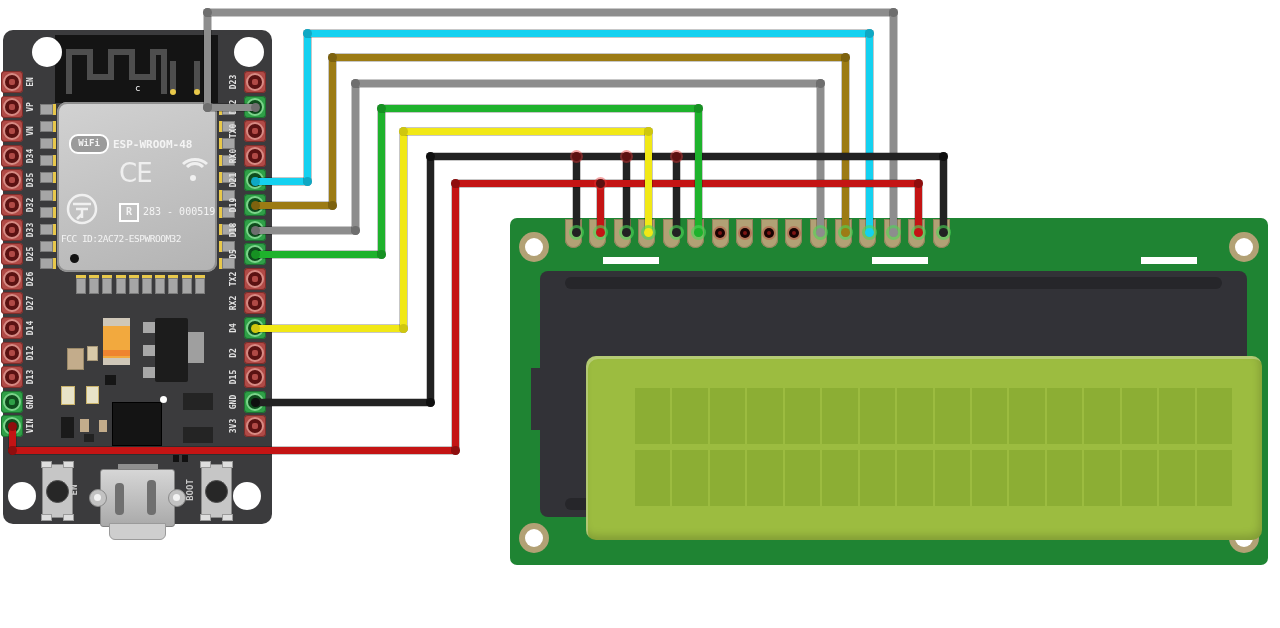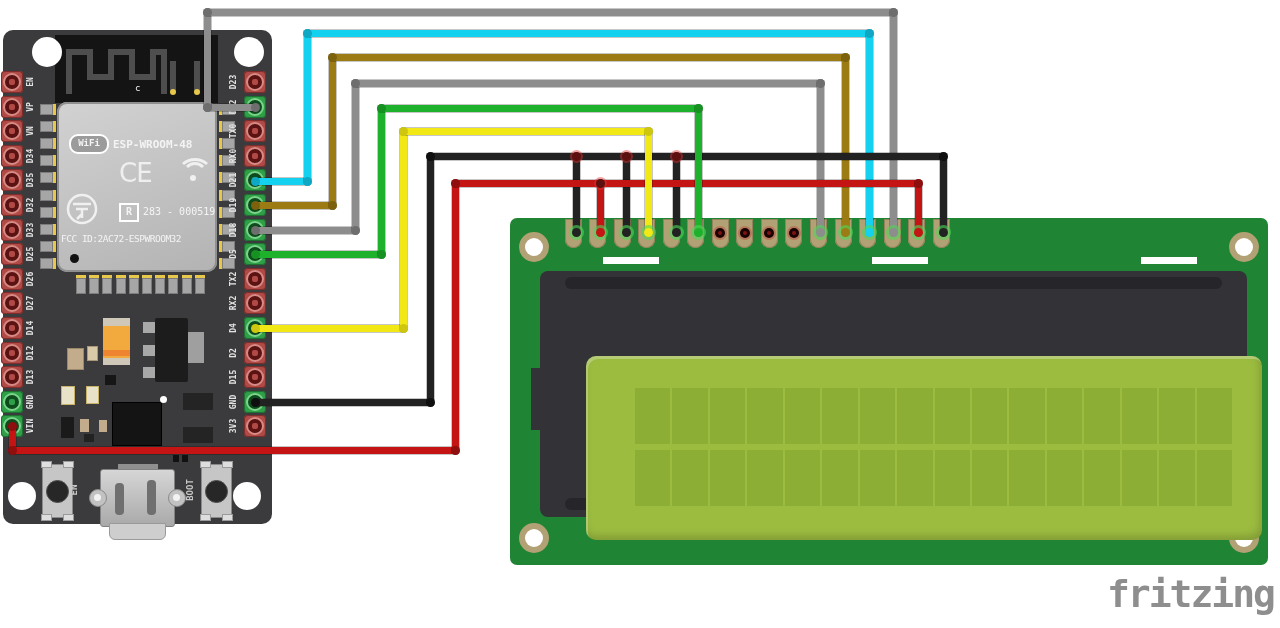--- a/index.html
+++ b/index.html
@@ -556,14 +556,13 @@
         <div class="seg" style="left: 399.5px; top: 127.5px; width: 252px; height: 7px; background: rgb(241, 232, 22);"></div>
         <div class="seg" style="left: 644.5px; top: 127.5px; width: 7px; height: 108px; background: rgb(241, 232, 22);"></div>
         <div class="wdot" style="left: 398.5px; top: 323.5px; background: rgb(207, 199, 15);"></div>
         <div class="wdot" style="left: 398.5px; top: 126.5px; background: rgb(207, 199, 15);"></div>
         <div class="wdot" style="left: 643.5px; top: 126.5px; background: rgb(207, 199, 15);"></div>
         <div class="cap" style="left: 250.5px; top: 323.5px; background: rgb(207, 199, 15);"></div>
         <div class="cap lcd" style="left: 643.5px; top: 227.5px; background: rgb(241, 232, 22);"></div>
       </div>
     </div>
 
-  <div id="watermark">fritzing</div>
 </div>
 
 </body></html>

